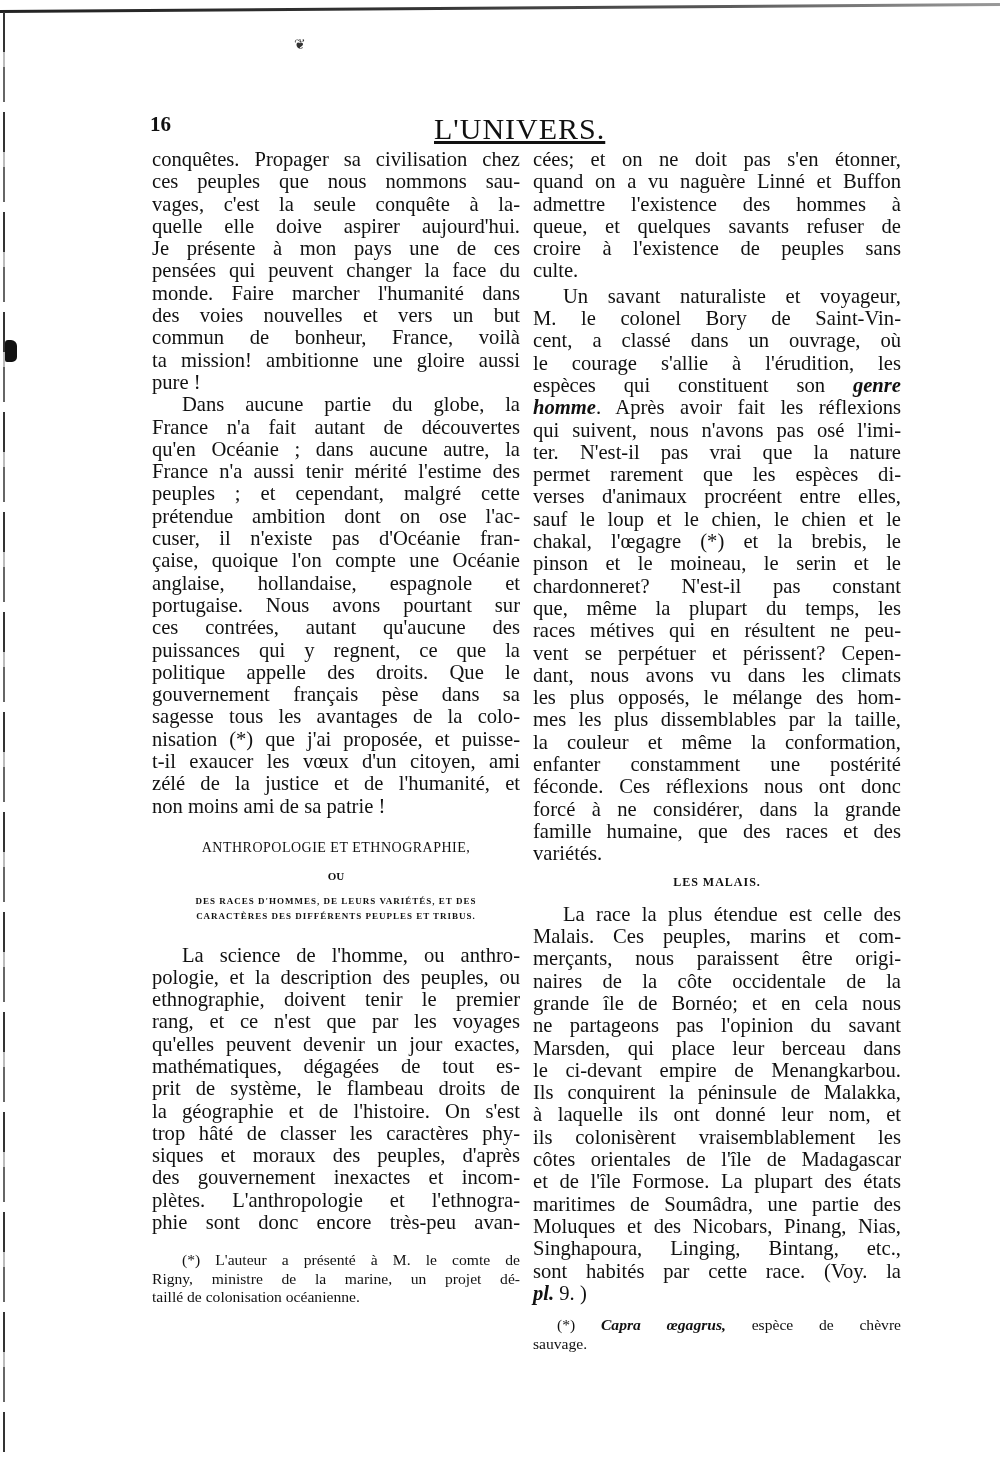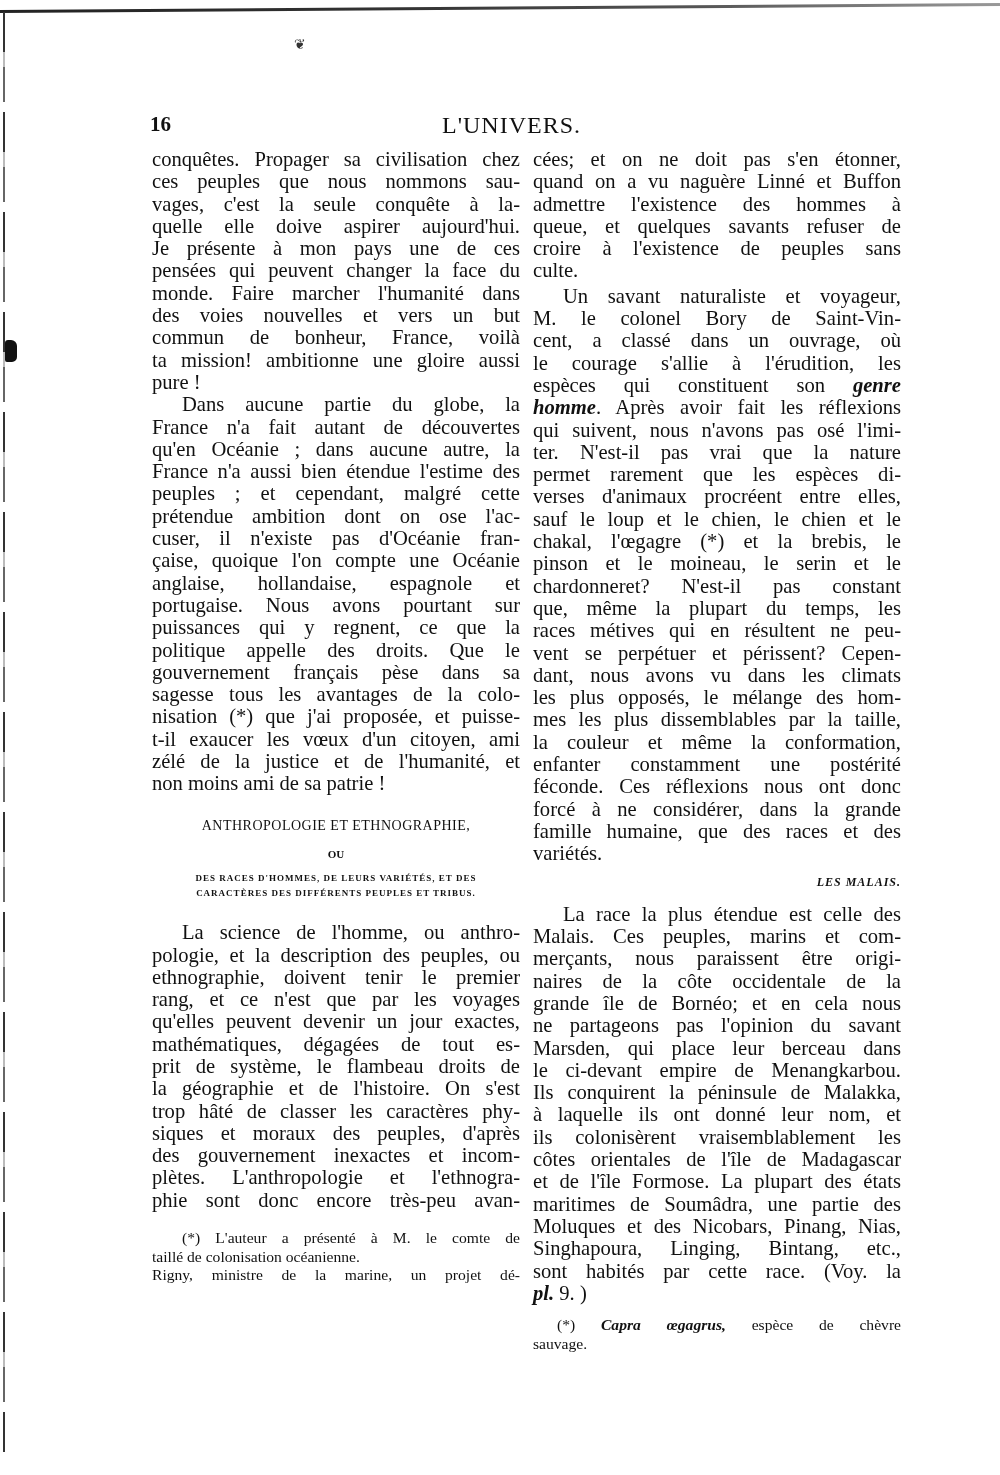--- a/index.html
+++ b/index.html
@@ -20,38 +20,38 @@
     position: absolute; left: 5px; top: 340px; width: 12px; height: 22px;
     background: #111; border-radius: 3px 6px 5px 2px;
   }
   .ornament {
     position: absolute; left: 294px; top: 36px; font-size: 14px; color: #333;
   }
   .running-head {
     position: absolute; left: 150px; top: 112px; width: 760px; height: 30px;
   }
   .page-num { position: absolute; left: 0; top: 0; font-size: 21px; font-weight: bold; }
-  .header-title { position: absolute; left: 292px; top: 0; font-size: 24px; letter-spacing: 1px; }
+  .header-title { position: absolute; left: 284px; top: 0; font-size: 30px; letter-spacing: 1px; text-decoration: underline; }
   .col {
     position: absolute; top: 148px; width: 368px;
     font-size: 20.6px; line-height: 22.3px; text-align: justify;
   }
   .col-left { left: 152px; }
   .col-right { left: 533px; }
   .col p { margin: 0; text-indent: 0; }
   .line { display: block; text-align: justify; text-align-last: justify; white-space: nowrap; }
   .line.last { text-align-last: left; }
   .heading-main {
     margin-top: 20px; text-align: center; font-size: 14px; letter-spacing: 0.5px; font-weight: normal;
   }
   .heading-ou { text-align: center; font-size: 11px; font-weight: bold; margin-top: 6px; }
   .heading-sub {
     text-align: center; font-size: 9px; font-weight: bold; letter-spacing: 1px; line-height: 15px; margin-top: 6px;
   }
-  .heading-small { text-align: right; font-size: 12px; font-weight: bold; letter-spacing: 1px; margin: 4px 0 10px; font-style: italic; }
+  .heading-small { text-align: center; font-size: 12px; font-weight: bold; letter-spacing: 1px; margin: 4px 0 10px; }
   .footnote { font-size: 15.6px; line-height: 18.5px; margin-top: 16px; }
   em { font-style: italic; font-weight: bold; }
 </style>
 </head>
 <body>
 
 <div class="scan-top"></div>
 <div class="scan-left"></div>
 <div class="scan-blot"></div>
 <div class="ornament">❦</div>
@@ -72,27 +72,28 @@
       <span class="line">monde. Faire marcher l'humanité dans</span>
       <span class="line">des voies nouvelles et vers un but</span>
       <span class="line">commun de bonheur, France, voilà</span>
       <span class="line">ta mission! ambitionne une gloire aussi</span>
       <span class="line last">pure !</span>
     </p>
   <p id="l-p2" style="padding-left:0">
       <span class="line" style="padding-left: 30px;">Dans aucune partie du globe, la</span>
       <span class="line">France n'a fait autant de découvertes</span>
       <span class="line">qu'en Océanie ; dans aucune autre, la</span>
-      <span class="line">France n'a aussi bien étendue l'estime des</span>
+      <span class="line">France n'a aussi tenir mérité l'estime des</span>
       <span class="line">peuples ; et cependant, malgré cette</span>
       <span class="line">prétendue ambition dont on ose l'ac-</span>
       <span class="line">cuser, il n'existe pas d'Océanie fran-</span>
       <span class="line">çaise, quoique l'on compte une Océanie</span>
       <span class="line">anglaise, hollandaise, espagnole et</span>
       <span class="line">portugaise. Nous avons pourtant sur</span>
+      <span class="line">ces contrées, autant qu'aucune des</span>
       <span class="line">puissances qui y regnent, ce que la</span>
       <span class="line">politique appelle des droits. Que le</span>
       <span class="line">gouvernement français pèse dans sa</span>
       <span class="line">sagesse tous les avantages de la colo-</span>
       <span class="line">nisation (*) que j'ai proposée, et puisse-</span>
       <span class="line">t-il exaucer les vœux d'un citoyen, ami</span>
       <span class="line">zélé de la justice et de l'humanité, et</span>
       <span class="line last">non moins ami de sa patrie !</span>
     </p>
 
@@ -114,22 +115,22 @@
       <span class="line">la géographie et de l'histoire. On s'est</span>
       <span class="line">trop hâté de classer les caractères phy-</span>
       <span class="line">siques et moraux des peuples, d'après</span>
       <span class="line">des gouvernement inexactes et incom-</span>
       <span class="line">plètes. L'anthropologie et l'ethnogra-</span>
       <span class="line">phie sont donc encore très-peu avan-</span>
     </p>
 
   <div class="footnote" id="l-fn" style="margin-top:18px">
       <span class="line" style="padding-left: 30px;">(*) L'auteur a présenté à M. le comte de</span>
+      <span class="line">Rigny, ministre de la marine, un projet dé-</span>
       <span class="line last">taillé de colonisation océanienne.</span>
-      <span class="line">Rigny, ministre de la marine, un projet dé-</span>
     </div>
 </div>
 
 <div class="col col-right">
   <p id="r-p1">
       <span class="line">cées; et on ne doit pas s'en étonner,</span>
       <span class="line">quand on a vu naguère Linné et Buffon</span>
       <span class="line">admettre l'existence des hommes à</span>
       <span class="line">queue, et quelques savants refuser de</span>
       <span class="line">croire à l'existence de peuples sans</span>

